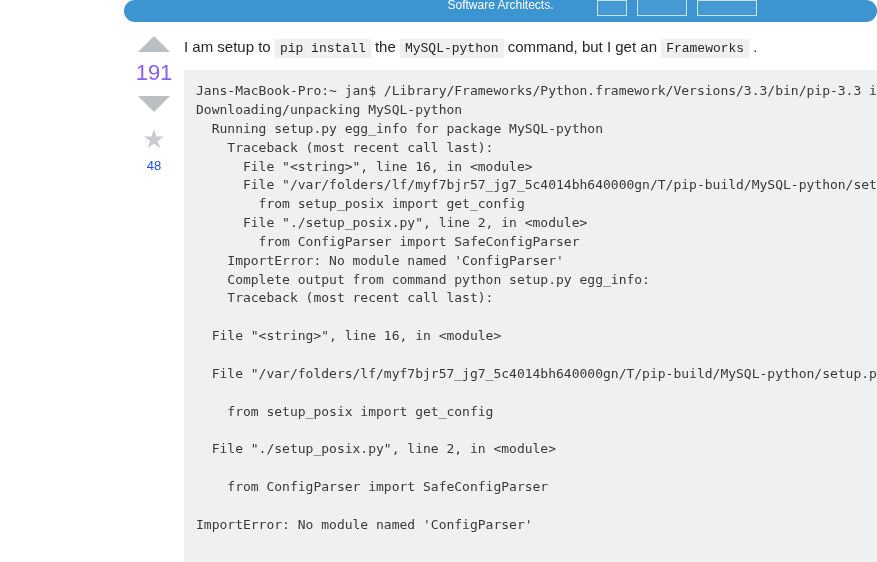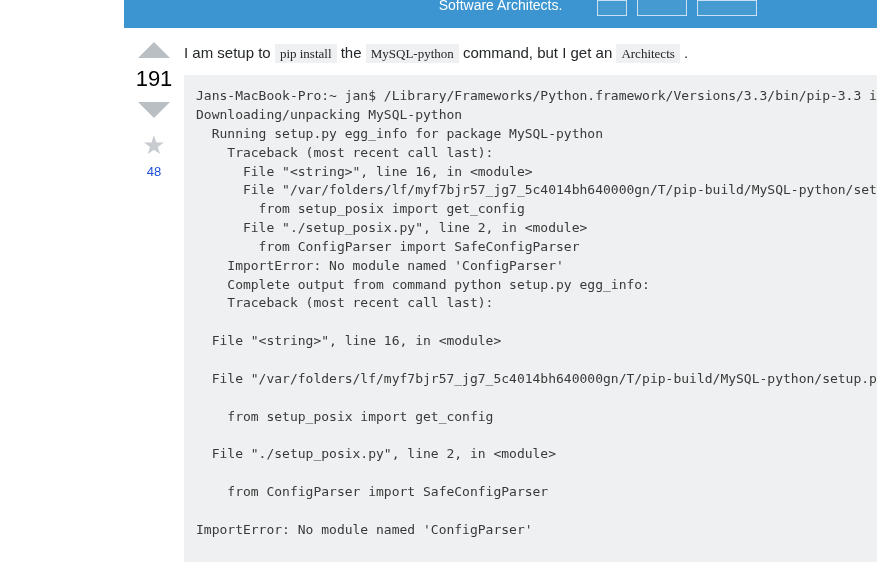--- a/index.html
+++ b/index.html
@@ -5,29 +5,30 @@
   * { box-sizing: border-box; }
   body {
     margin: 0;
     font-family: Arial, Helvetica, sans-serif;
     font-size: 15px;
     color: #242729;
     background: #fff;
   }
   .banner {
     margin-left: 124px;
-    height: 28px;
+    height: 22px;
     background: #3c95d0;
     color: #fff;
     font-family: "Segoe UI", Arial, sans-serif;
-    font-size: 14px;
+    font-size: 12px;
     text-align: center;
     line-height: 10px;
     position: relative;
     overflow: hidden;
+    border-radius: 11px;
   }
   .banner .text { display:inline-block; padding-top:0; }
   .banner .deco {
     position: absolute;
     right: 80px;
     top: -2px;
     width: 200px;
     height: 24px;
   }
   .banner .deco .box {
@@ -56,21 +57,21 @@
     border-bottom: 16px solid #babfc4;
   }
   .arrow-down {
     border-left: 16px solid transparent;
     border-right: 16px solid transparent;
     border-top: 16px solid #babfc4;
     margin-top: 10px;
   }
   .score {
     font-size: 22px;
-    color: #000000;
+    color: #8b5cf6;
     margin: 8px 0 2px;
   }
   .star {
     color: #c8ccd0;
     font-size: 26px;
     margin-top: 14px;
     cursor: pointer;
     line-height: 1;
   }
   .favcount {
@@ -83,21 +84,21 @@
     min-width: 0;
   }
   .qtext {
     margin: 0 0 12px 0;
     font-size: 15px;
     line-height: 1.4;
   }
   code.inline {
     background: #eff0f1;
     padding: 2px 5px;
-    font-family: Liberation Serif, serif;
+    font-family: Liberation Mono, monospace;
     font-size: 13px;
     color: #242729;
   }
   pre.codeblock {
     background: #eff0f1;
     padding: 12px;
     margin: 0 0 4px 0;
     font-family: Consolas, Menlo, monospace;
     font-size: 13px;
     line-height: 1.45;
@@ -131,21 +132,21 @@
     <div class="favcount">48</div>
   </div>
 
   <div class="post">
     <p class="qtext">
       <span>I am setup to </span>
       <code class="inline">pip install</code>
       <span> the </span>
       <code class="inline">MySQL-python</code>
       <span> command, but I get an </span>
-      <code class="inline">Architects</code>
+      <code class="inline">Frameworks</code>
       <span> .</span>
     </p>
     <pre class="codeblock">Jans-MacBook-Pro:~ jan$ /Library/Frameworks/Python.framework/Versions/3.3/bin/pip-3.3 install MySQL-python
 Downloading/unpacking MySQL-python
   Running setup.py egg_info for package MySQL-python
     Traceback (most recent call last):
       File "&lt;string&gt;", line 16, in &lt;module&gt;
       File "/var/folders/lf/myf7bjr57_jg7_5c4014bh640000gn/T/pip-build/MySQL-python/setup.py", line 14, in &lt;module&gt;
         from setup_posix import get_config
       File "./setup_posix.py", line 2, in &lt;module&gt;

